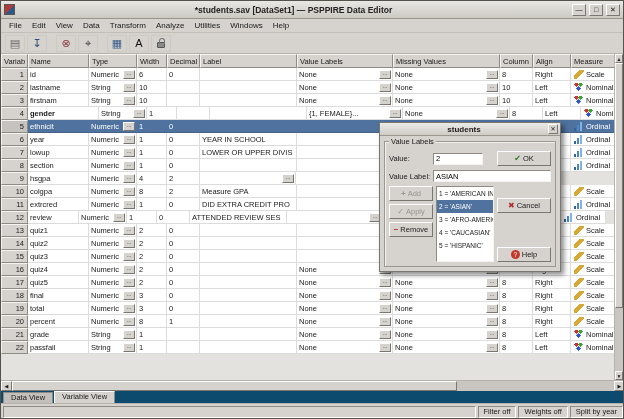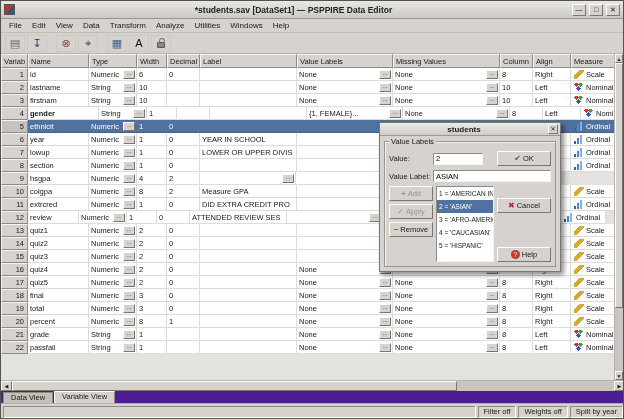--- a/index.html
+++ b/index.html
@@ -37,21 +37,21 @@
   
   .vscroll{position:absolute;right:0;top:53px;width:9px;height:326px;background:#c9c6c1;border-left:1px solid #b5b2ac;display:flex;flex-direction:column;}
   .varr{height:9px;font-size:5px;line-height:8px;text-align:center;background:#d6d3ce;border:1px solid;border-color:#fff #7a7772 #7a7772 #fff;}
   .vthumb{height:245px;background:#d6d3ce;border:1px solid;border-color:#fff #7a7772 #7a7772 #fff;}
   .varr.bottom{margin-top:auto;}
   .hscroll{position:absolute;left:0;top:379px;width:624px;height:11px;background:#c9c6c1;border-top:1px solid #b5b2ac;display:flex;}
   .harr{width:11px;height:100%;font-size:5px;line-height:9px;text-align:center;background:#d6d3ce;border:1px solid;border-color:#fff #7a7772 #7a7772 #fff;flex:none;}
   .hthumb{width:445px;background:#d6d3ce;border:1px solid;border-color:#fff #7a7772 #7a7772 #fff;flex:none;}
   .harr.right{margin-left:auto;}
   
-  .tabsrow{position:absolute;left:0;top:390px;width:624px;height:13px;background:#4c1d95;display:flex;align-items:flex-end;padding-left:2px;border-bottom:1px solid #b5b2ac;}
+  .tabsrow{position:absolute;left:0;top:390px;width:624px;height:13px;background:#0c4a6e;display:flex;align-items:flex-end;padding-left:2px;border-bottom:1px solid #b5b2ac;}
   .tab{font-size:7.5px;height:11px;line-height:10px;padding:0 7px;background:#c3c0bb;border:1px solid #8e8b85;border-bottom:none;margin-right:1px;white-space:nowrap;}
   .tab.active{background:#d6d3ce;border-top-color:#fff;border-left-color:#fff;height:12px;}
   
   .statusbar{position:absolute;left:0;top:403px;width:624px;height:16px;background:#d6d3ce;display:flex;gap:2px;align-items:center;padding:0 2px;}
   .sp{border:1px solid;border-color:#8e8b85 #fff #fff #8e8b85;font-size:7.5px;height:12px;line-height:10px;padding:0 5px;white-space:nowrap;}
   .sp.grow{flex:1;}
   
   .dialog{position:absolute;left:378px;top:121px;width:182px;background:#d6d3ce;border:1px solid #7a7772;box-shadow:3px 3px 5px rgba(0,0,0,.45);z-index:10;}
   .dtitle{height:13px;display:flex;align-items:center;gap:2px;padding:0 2px;background:linear-gradient(#eceae6,#cfccc7);border-bottom:1px solid #9a978f;}
   .dtitletext{flex:1;text-align:center;font-size:8px;font-weight:bold;}

